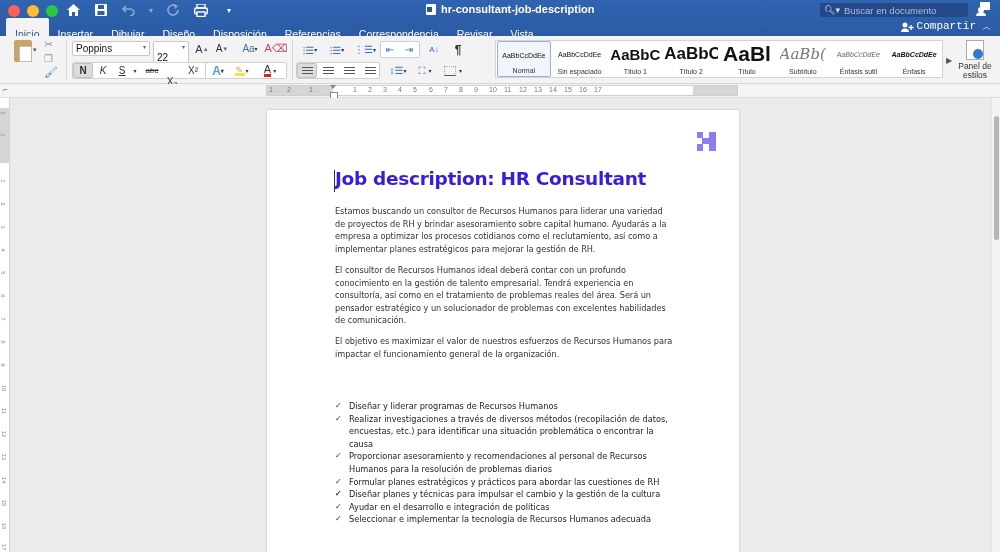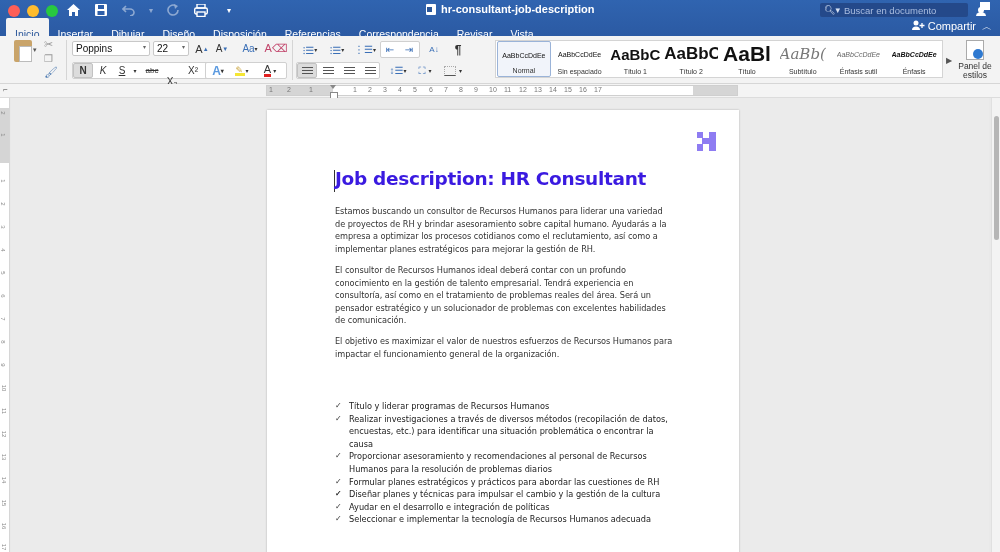--- a/index.html
+++ b/index.html
@@ -16,36 +16,36 @@
   .qat .dim { opacity: .45; }
   .doc-title { position: absolute; top: 3px; left: 426px; color: #fff; font-size: 11px; font-weight: bold; display: flex; align-items: center; gap: 5px; }
   .doc-title .docicon { width: 10px; height: 11px; background: #fff; border-radius: 1px; position: relative; }
   .doc-title .docicon::after { content: ""; position: absolute; left: 1px; top: 3px; width: 5px; height: 5px; background: #2b579a; }
   .search-box { position: absolute; top: 3px; left: 820px; width: 148px; height: 14px; background: #24498a; border-radius: 2px; color: #a9bde0; font-size: 9.5px; display: flex; align-items: center; padding-left: 4px; gap: 4px; }
   .search-box .mag { color: #d7e2f4; font-size: 9px; }
   .profile-ic { position: absolute; top: 2px; left: 976px; width: 14px; height: 14px; color: #fff; font-size: 11px; }
   .tabs { position: absolute; top: 18px; left: 6px; display: flex; height: 18px; }
   .tab { color: #fff; font-size: 10.5px; padding: 10px 9px 0 9px; height: 18px; white-space: nowrap; }
   .tab.active { background: #f3f3f3; color: #2b579a; border-radius: 2px 2px 0 0; }
-  .share { position: absolute; top: 20px; right: 24px; color: #fff; font-size: 11px; display: flex; align-items: flex-start; gap: 3px; }
+  .share { position: absolute; top: 20px; right: 24px; color: #fff; font-size: 11px; display: flex; align-items: flex-end; gap: 3px; font-family: Liberation Mono, monospace; }
   .collapse { position: absolute; top: 20px; right: 8px; color: #fff; font-size: 10px; }
 
   
   .ribbon { position: absolute; top: 36px; left: 0; width: 1000px; height: 48px; background: #f3f3f3; border-bottom: 1px solid #d6d6d6; }
   .paste { position: absolute; left: 6px; top: 4px; width: 34px; text-align: center; }
   .paste .clip { width: 18px; height: 22px; margin: 0 auto; background: #c9a46a; border-radius: 2px; position: relative; }
   .paste .clip::after { content: ""; position: absolute; left: 5px; top: 6px; width: 11px; height: 14px; background: #fff; border: 1px solid #bbb; }
   .paste .lbl { font-size: 10px; color: #333; margin-top: 24px; text-align: right; }
   .paste-drop { position: absolute; left: 33px; top: 10px; font-size: 7px; color: #555; }
   .clip-tools { position: absolute; left: 44px; top: 2px; display: flex; flex-direction: column; gap: 2px; font-size: 11px; color: #999; }
   .clip-tools .brush { color: #4a78b0; }
   .sep { position: absolute; top: 4px; width: 1px; height: 40px; background: #d5d5d5; }
 
   .font-name { position: absolute; left: 72px; top: 5px; width: 78px; height: 15px; background: #fff; border: 1px solid #c8c8c8; border-radius: 2px; font-size: 10px; padding: 1px 3px; color: #111; }
-  .font-size { position: absolute; left: 153px; top: 5px; width: 36px; height: 15px; background: #fff; border: 1px solid #c8c8c8; border-radius: 2px; font-size: 10px; padding: 1px 3px; color: #111; }
+  .font-size { position: absolute; left: 153px; top: 5px; width: 36px; height: 15px; background: #fff; border: 1px solid #c8c8c8; border-radius: 2px; font-size: 10px; padding: 10px 3px; color: #111; }
   .dd { position: absolute; right: 3px; top: 1px; font-size: 6px; color: #666; }
   .rbtn { position: absolute; height: 15px; font-size: 10px; color: #333; display: flex; align-items: center; justify-content: center; }
   .rbtn.pressed { background: #dcdcdc; border: 1px solid #c2c2c2; border-radius: 2px; }
   .rgroup { position: absolute; background: #fff; border: 1px solid #d0d0d0; border-radius: 2px; }
 
   .para-icon { font-size: 10px; color: #3a6fb6; }
   .lines { display: inline-block; width: 11px; height: 8px; background: repeating-linear-gradient(#555 0 1px, transparent 1px 3px); }
 
   
   .styles { position: absolute; left: 495px; top: 4px; width: 448px; height: 38px; background: #fff; border: 1px solid #d4d4d4; display: flex; }
@@ -407,21 +407,21 @@
       </div>
       <div class="caret"></div>
       <div class="doc-h1">Job description: HR Consultant</div>
 
       <p class="doc-p" style="top:95px;">Estamos buscando un consultor de Recursos Humanos para liderar una variedad de proyectos de RH y brindar asesoramiento sobre capital humano. Ayudarás a la empresa a optimizar los procesos cotidianos como el reclutamiento, así como a implementar planes estratégicos para mejorar la gestión de RH.</p>
       <p class="doc-p" style="top:154px;">El consultor de Recursos Humanos ideal deberá contar con un profundo conocimiento en la gestión de talento empresarial. Tendrá experiencia en consultoría, así como en el tratamiento de problemas reales del área. Será un pensador estratégico y un solucionador de problemas con excelentes habilidades de comunicación.</p>
       <p class="doc-p" style="top:225px;">El objetivo es maximizar el valor de nuestros esfuerzos de Recursos Humanos para impactar el funcionamiento general de la organización.</p>
 
 
       <ul class="doc-list">
-        <li><span class="chk">✓</span><span>Título y liderar programas de Recursos Humanos</span></li>
+        <li><span class="chk">✓</span><span>Diseñar y liderar programas de Recursos Humanos</span></li>
         <li><span class="chk">✓</span><span>Realizar investigaciones a través de diversos métodos (recopilación de datos, encuestas, etc.) para identificar una situación problemática o encontrar la causa</span></li>
         <li><span class="chk">✓</span><span>Proporcionar asesoramiento y recomendaciones al personal de Recursos Humanos para la resolución de problemas diarios</span></li>
         <li><span class="chk">✓</span><span>Formular planes estratégicos y prácticos para abordar las cuestiones de RH</span></li>
         <li><span class="chk">✓</span></li>
         <li><span class="chk">✓</span><span>Diseñar planes y técnicas para impulsar el cambio y la gestión de la cultura</span></li>
         <li><span class="chk">✓</span><span>Ayudar en el desarrollo e integración de políticas</span></li>
         <li><span class="chk">✓</span><span>Seleccionar e implementar la tecnología de Recursos Humanos adecuada</span></li>
       </ul>
     </div>
   </div>

